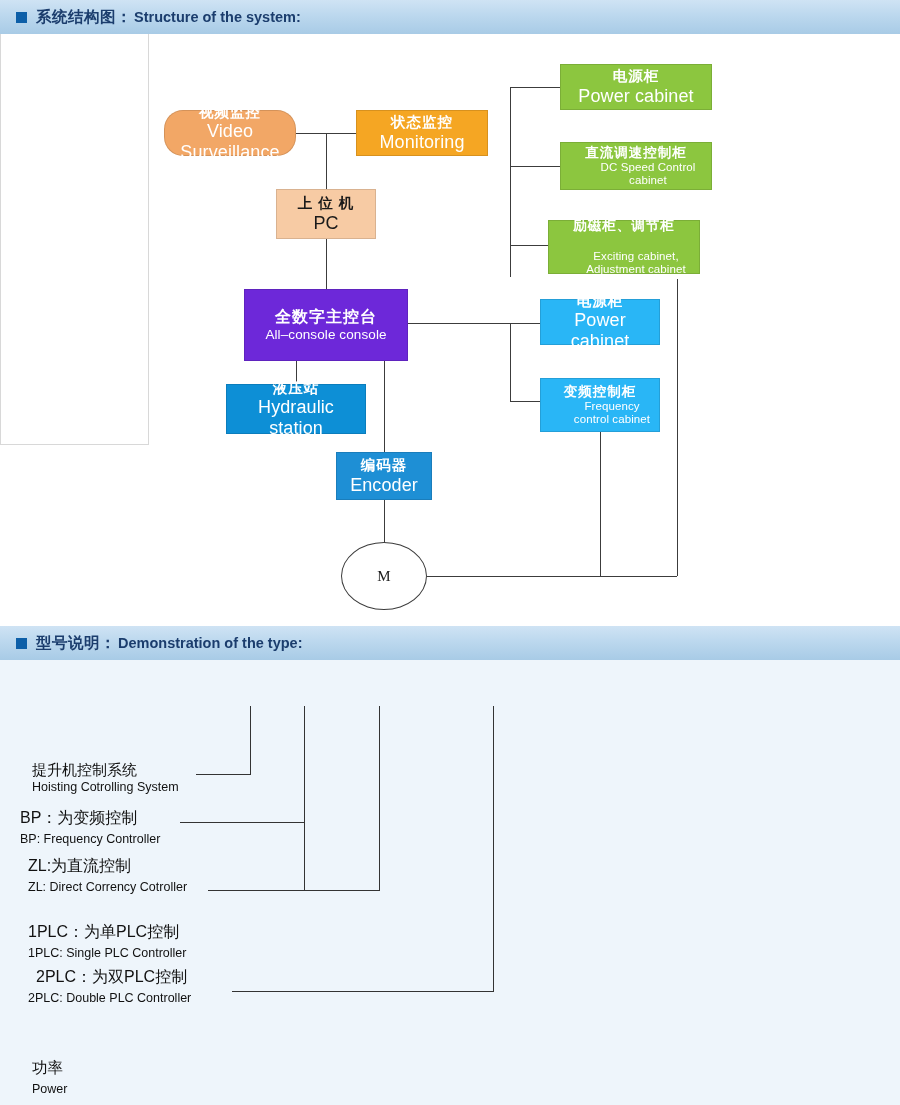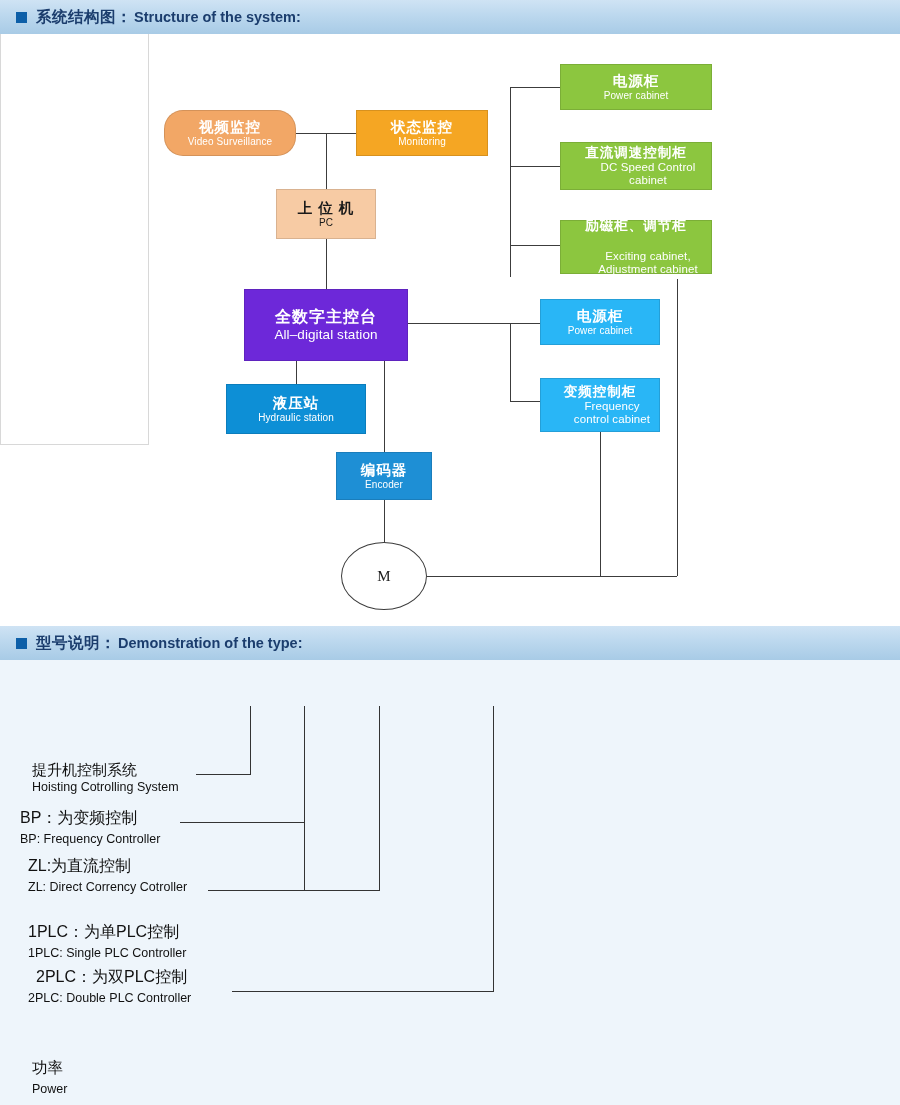--- a/index.html
+++ b/index.html
@@ -71,21 +71,21 @@
     line-height: 1.12;
     padding: 2px 4px;
   }
   .node .cn {
     font-size: 14.5px;
     font-weight: bold;
     letter-spacing: 1px;
     margin-bottom: 1px;
   }
   .node .en {
-    font-size: 10px;
+    font-size: 18px;
     font-weight: normal;
     letter-spacing: 0.1px;
   }
   .node.small .cn { font-size: 13.5px; }
   .node.small .en { font-size: 11.5px; padding-left: 24px; }
   .node.dark-text { color: #1a1a1a; }
   .node.dark-text .cn { color: #1a1a1a; }
   .node.dark-text .en { color: #1a1a1a; }
 
   .line {
@@ -214,21 +214,21 @@
       <span class="en">Monitoring</span>
     </div>
 
     <div class="node dark-text" style="left:276px; top:155px; width:100px; height:50px; background:#f7cba4;">
       <span class="cn">上 位 机</span>
       <span class="en">PC</span>
     </div>
 
     <div class="node" style="left:244px; top:255px; width:164px; height:72px; background:#6d28d9;">
       <span class="cn" style="font-size:16px;">全数字主控台</span>
-      <span class="en" style="font-size:13.5px;">All–digital station</span>
+      <span class="en" style="font-size:13.5px;">All–console console</span>
     </div>
 
     <div class="node" style="left:226px; top:350px; width:140px; height:50px; background:#0d8fd6;">
       <span class="cn">液压站</span>
       <span class="en">Hydraulic station</span>
     </div>
 
     <div class="node" style="left:336px; top:418px; width:96px; height:48px; background:#1e8fd5;">
       <span class="cn">编码器</span>
       <span class="en">Encoder</span>
@@ -237,21 +237,21 @@
     <div class="node" style="left:560px; top:30px; width:152px; height:46px; background:#8cc63f;">
       <span class="cn">电源柜</span>
       <span class="en">Power cabinet</span>
     </div>
 
     <div class="node small" style="left:560px; top:108px; width:152px; height:48px; background:#8cc63f;">
       <span class="cn">直流调速控制柜</span>
       <span class="en">DC Speed Control cabinet</span>
     </div>
 
-    <div class="node small" style="left:560px; top:186px; width:152px; height:54px; background:#8cc63f;gap:16px;">
+    <div class="node small" style="left:548px; top:186px; width:152px; height:54px; background:#8cc63f;gap:16px;">
       <span class="cn">励磁柜、调节柜</span>
       <span class="en">Exciting cabinet, Adjustment cabinet</span>
     </div>
 
     <div class="node" style="left:540px; top:265px; width:120px; height:46px; background:#29b6f6;">
       <span class="cn">电源柜</span>
       <span class="en">Power cabinet</span>
     </div>
 
     <div class="node small" style="left:540px; top:344px; width:120px; height:54px; background:#29b6f6;">

